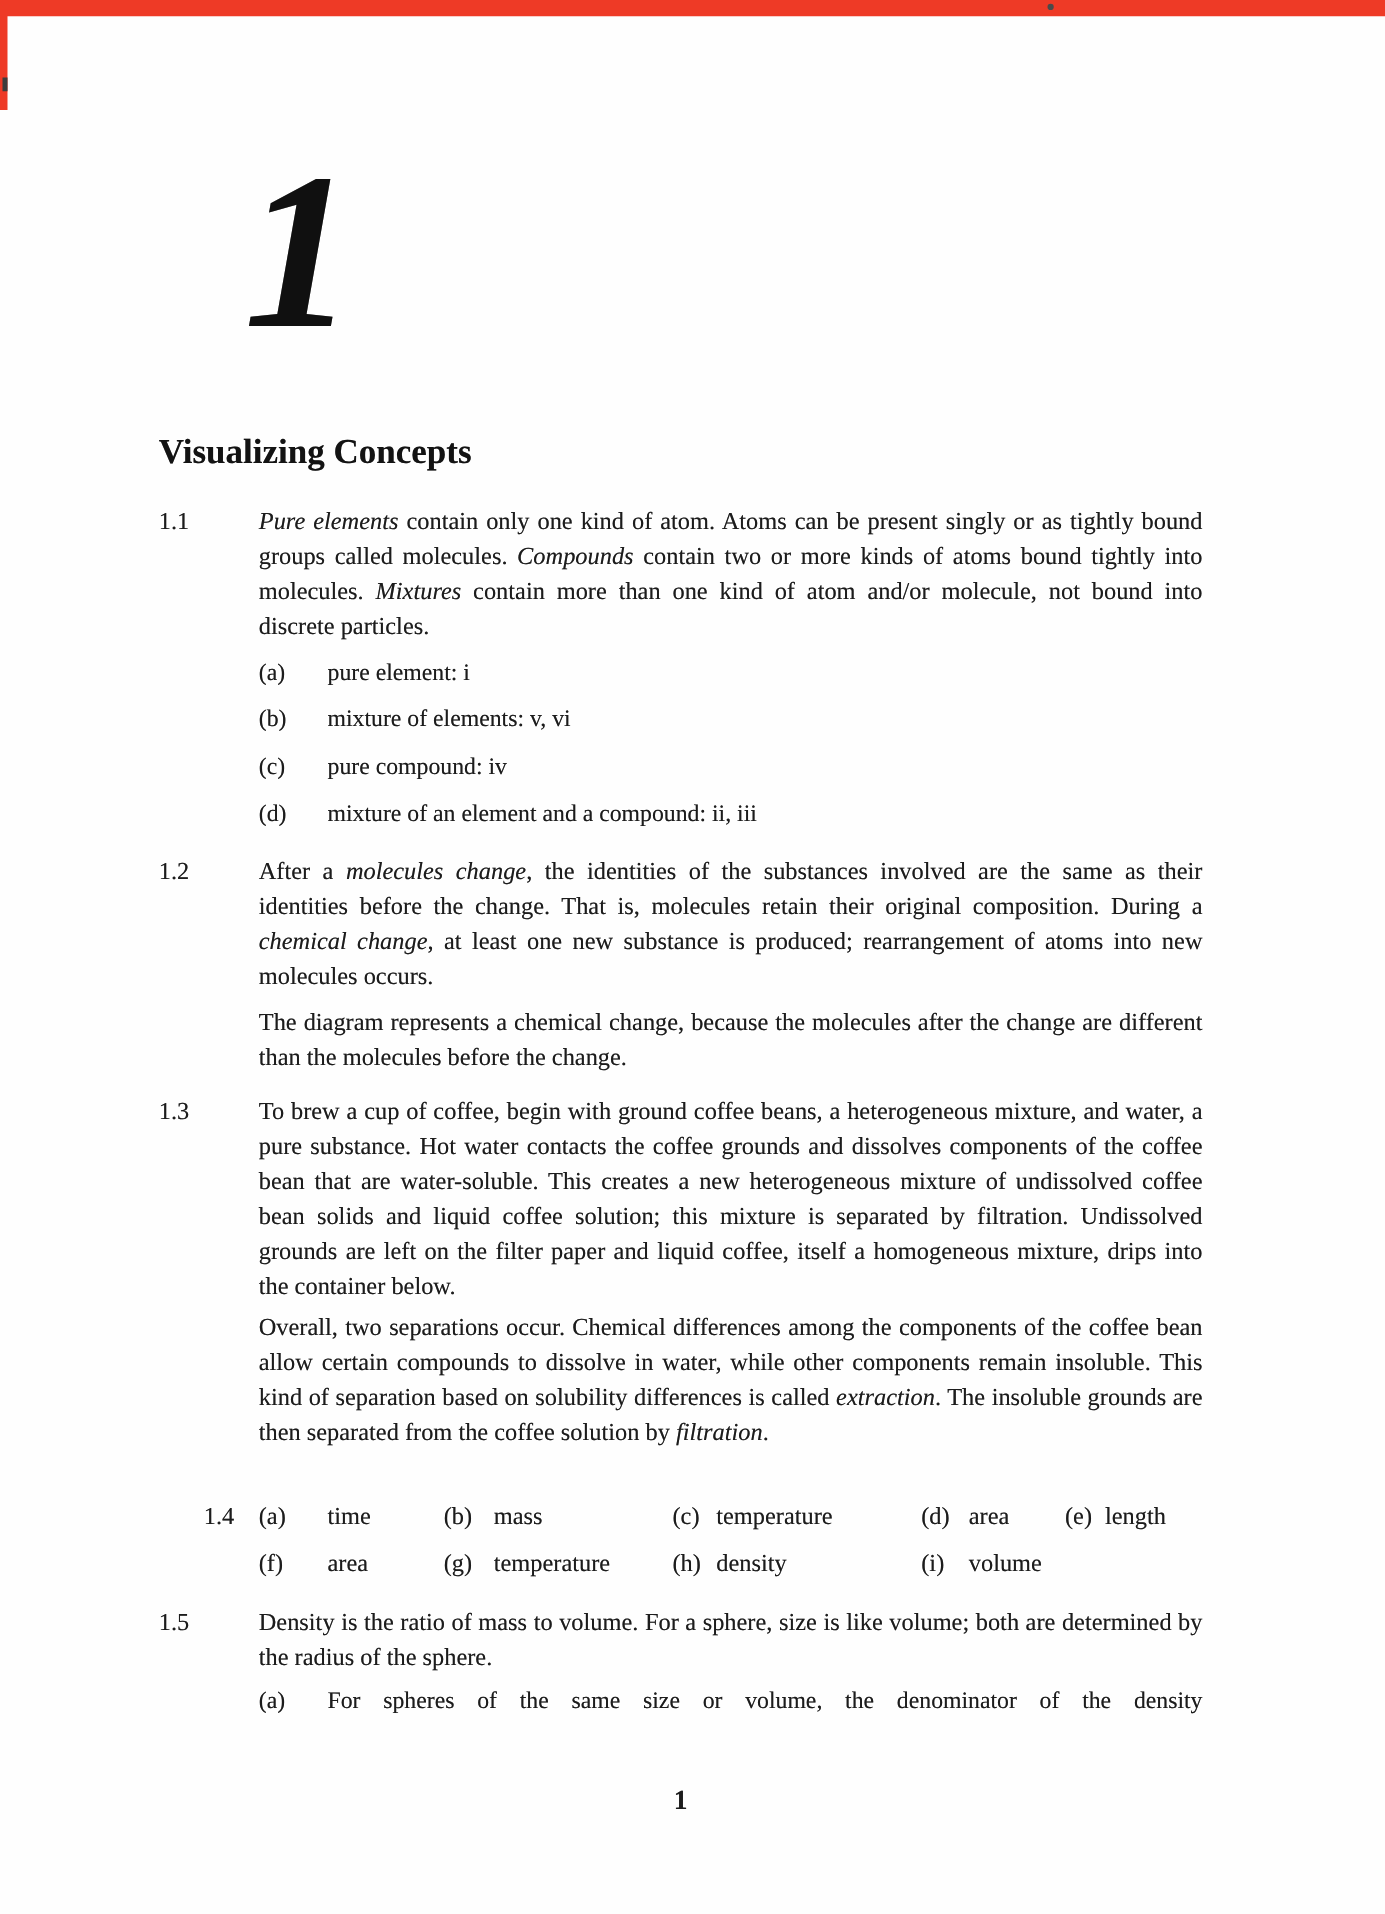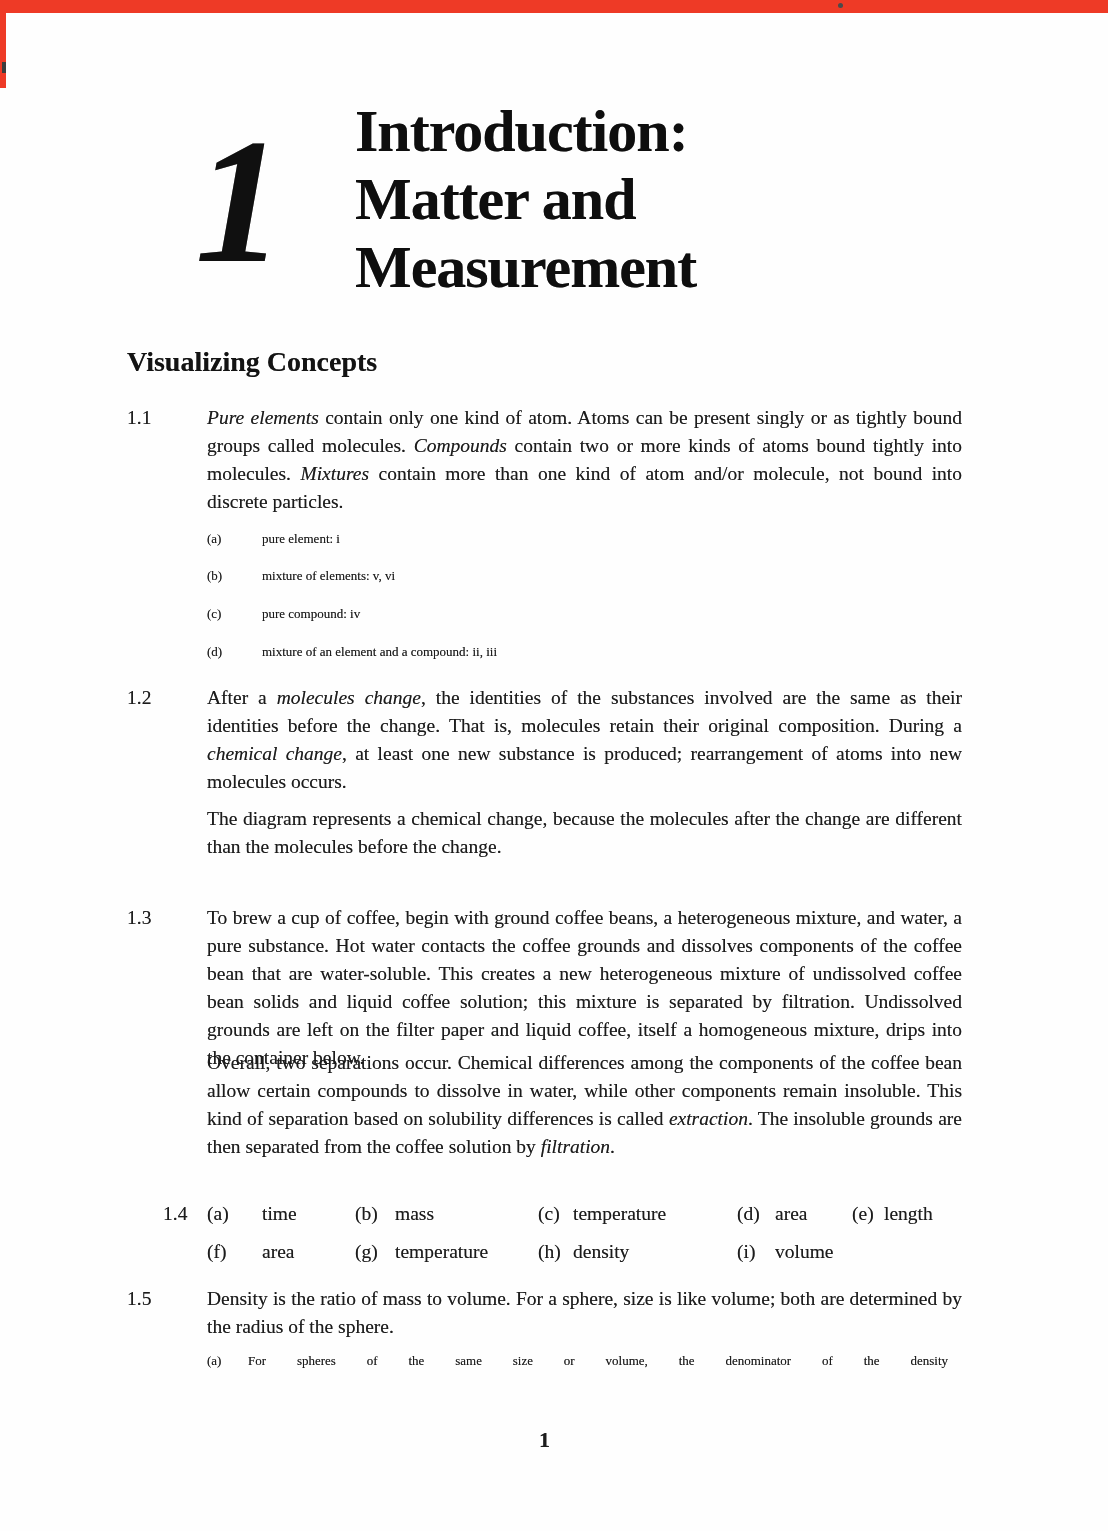--- a/index.html
+++ b/index.html
@@ -34,24 +34,24 @@
     position:absolute; left:127px; top:346px; margin:0;
     font-size:28px; font-weight:bold; letter-spacing:0px; color:#131313;
   }
 
   
   .prob { position:absolute; left:127px; width:835px; font-size:19.5px; line-height:28px; }
   .pnum { position:absolute; left:0; top:0;text-align:right; }
   .ptext { margin-left:80px; width:755px; text-align:justify; }
   .ptext i, .itext i { font-style:italic; }
 
-  .subitem { position:absolute; left:207px; width:760px; font-size:13px; line-height:28px; }
+  .subitem { position:absolute; left:207px; width:760px; font-size:19px; line-height:28px; }
   .ilabel { display:inline-block; width:55px; }
   .subitem.wide .itext-just {
-    margin-left:41px; width:700px; display:inline-block; vertical-align:top;
+    margin-left:55px; width:700px; display:inline-block; vertical-align:top;
     text-align:justify; text-align-last:justify;
   }
 
   .row14 { position:absolute; left:0; top:0; width:1108px; height:28px; font-size:19.5px; line-height:28px; }
   .row14 span { position:absolute; top:0; white-space:nowrap; }
   .pnum14 { left:127px;margin-left:36px; }
 
   .page-number {
     position:absolute; left:127px; top:1427px; width:835px;
     text-align:center; font-size:22px; font-weight:bold;
@@ -63,25 +63,20 @@
 
 <div class="page">
 
   <div class="bar-top" style="background-color: rgb(238, 58, 38);"></div>
   <div class="bar-left" style="background-color: rgb(238, 58, 38);"></div>
   <div class="speck s1"></div>
   <div class="speck s2"></div>
 
   <div class="chapter-number txt">1</div>
 
-  <div class="chapter-title txt">
-    <div>Introduction:</div>
-    <div>Matter and</div>
-    <div>Measurement</div>
-  </div>
 
   <h2 class="section-heading txt">Visualizing Concepts</h2>
 
   <div class="prob txt" style="top:404px">
     <span class="pnum">1.1</span>
     <div class="ptext"><i>Pure elements</i> contain only one kind of atom. Atoms can be present singly or as tightly bound groups called molecules. <i>Compounds</i> contain two or more kinds of atoms bound tightly into molecules. <i>Mixtures</i> contain more than one kind of atom and/or molecule, not bound into discrete particles.</div>
   </div>
   <div class="subitem txt" style="top:525px">
     <span class="ilabel">(a)</span><span class="itext">pure element: i</span>
   </div>
@@ -96,21 +91,21 @@
   </div>
 
   <div class="prob txt" style="top:684px">
     <span class="pnum">1.2</span>
     <div class="ptext">After a <i>molecules change</i>, the identities of the substances involved are the same as their identities before the change. That is, molecules retain their original composition. During a <i>chemical change</i>, at least one new substance is produced; rearrangement of atoms into new molecules occurs.</div>
   </div>
   <div class="prob txt" style="top:805px">
     <div class="ptext">The diagram represents a chemical change, because the molecules after the change are different than the molecules before the change.</div>
   </div>
 
-  <div class="prob txt" style="top:904px">
+  <div class="prob txt" style="top:876px">
     <span class="pnum">1.3</span>
     <div class="ptext">To brew a cup of coffee, begin with ground coffee beans, a heterogeneous mixture, and water, a pure substance.  Hot water contacts the coffee grounds and dissolves components of the coffee bean that are water-soluble. This creates a new heterogeneous mixture of undissolved coffee bean solids and liquid coffee solution; this mixture is separated by filtration.  Undissolved grounds are left on the filter paper and liquid coffee, itself a homogeneous mixture, drips into the container below.</div>
   </div>
   <div class="prob txt" style="top:1049px">
     <div class="ptext">Overall, two separations occur.  Chemical differences among the components of the coffee bean allow certain compounds to dissolve in water, while other components remain insoluble.  This kind of separation based on solubility differences is called <i>extraction</i>.  The insoluble grounds are then separated from the coffee solution by <i>filtration</i>.</div>
   </div>
 
   <div class="row14 txt" style="top:1200px">
     <span class="pnum14">1.4</span>
     <span style="left:207px">(a)</span>

